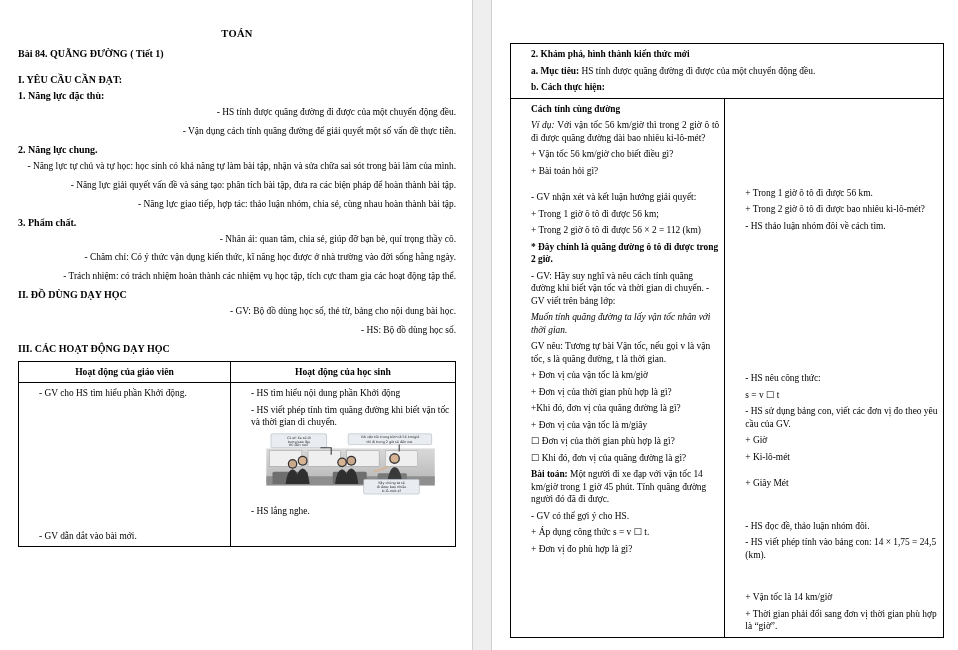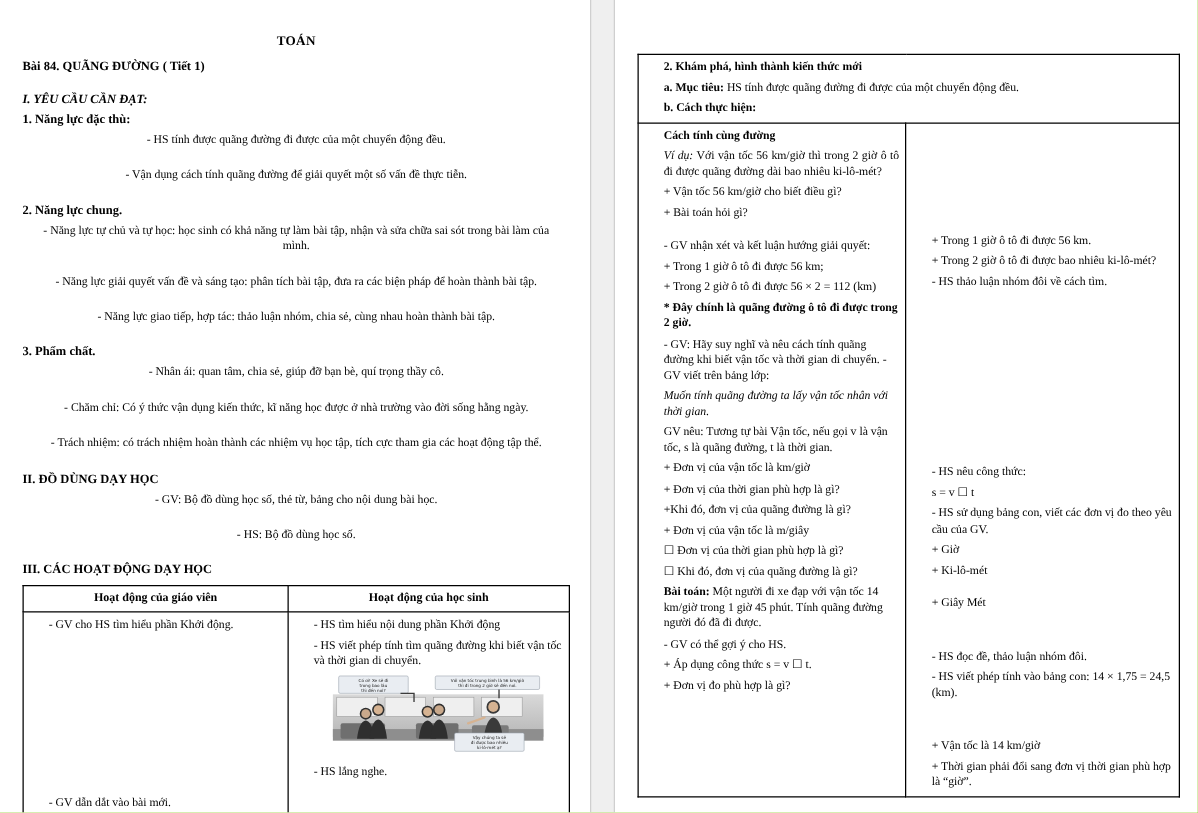--- a/index.html
+++ b/index.html
@@ -12,21 +12,21 @@
     width: 958px;
     height: 650px;
     overflow: hidden;
     font-family: "Liberation Serif", "DejaVu Serif", serif;
     color: #000000;
   }
   .viewer {
     position: relative;
     width: 958px;
     height: 650px;
-    background: #84cc16;
+    background: #fef9c3;
     display: flex;
     align-items: flex-start;
   }
 
   
   .page {
     position: relative;
     background: #ffffff;
     height: 650px;
     box-sizing: border-box;
@@ -61,30 +61,30 @@
   }
   .sec-head {
     font-weight: bold;
     font-size: 10px;
     margin: 0;
     padding: 0;
   }
   .para {
     font-size: 9.4px;
     line-height: 1.32;
-    margin: 16px;
+    margin: 0;
     padding: 0;
-    text-align: center;
+    text-align: right;
   }
   .b { font-weight: bold; }
   .it { font-style: italic; }
 
   .block { margin-top: 6.5px; }
   .block-tight { margin-top: 5px; }
-  .block-lead { margin-top: 15px; font-style: italic; }
+  .block-lead { margin-top: 15px; }
 
   
   table.act {
     width: 100%;
     border-collapse: collapse;
     table-layout: fixed;
     margin-top: 7px;
   }
   table.act th, table.act td {
     border: 1px solid #000000;

